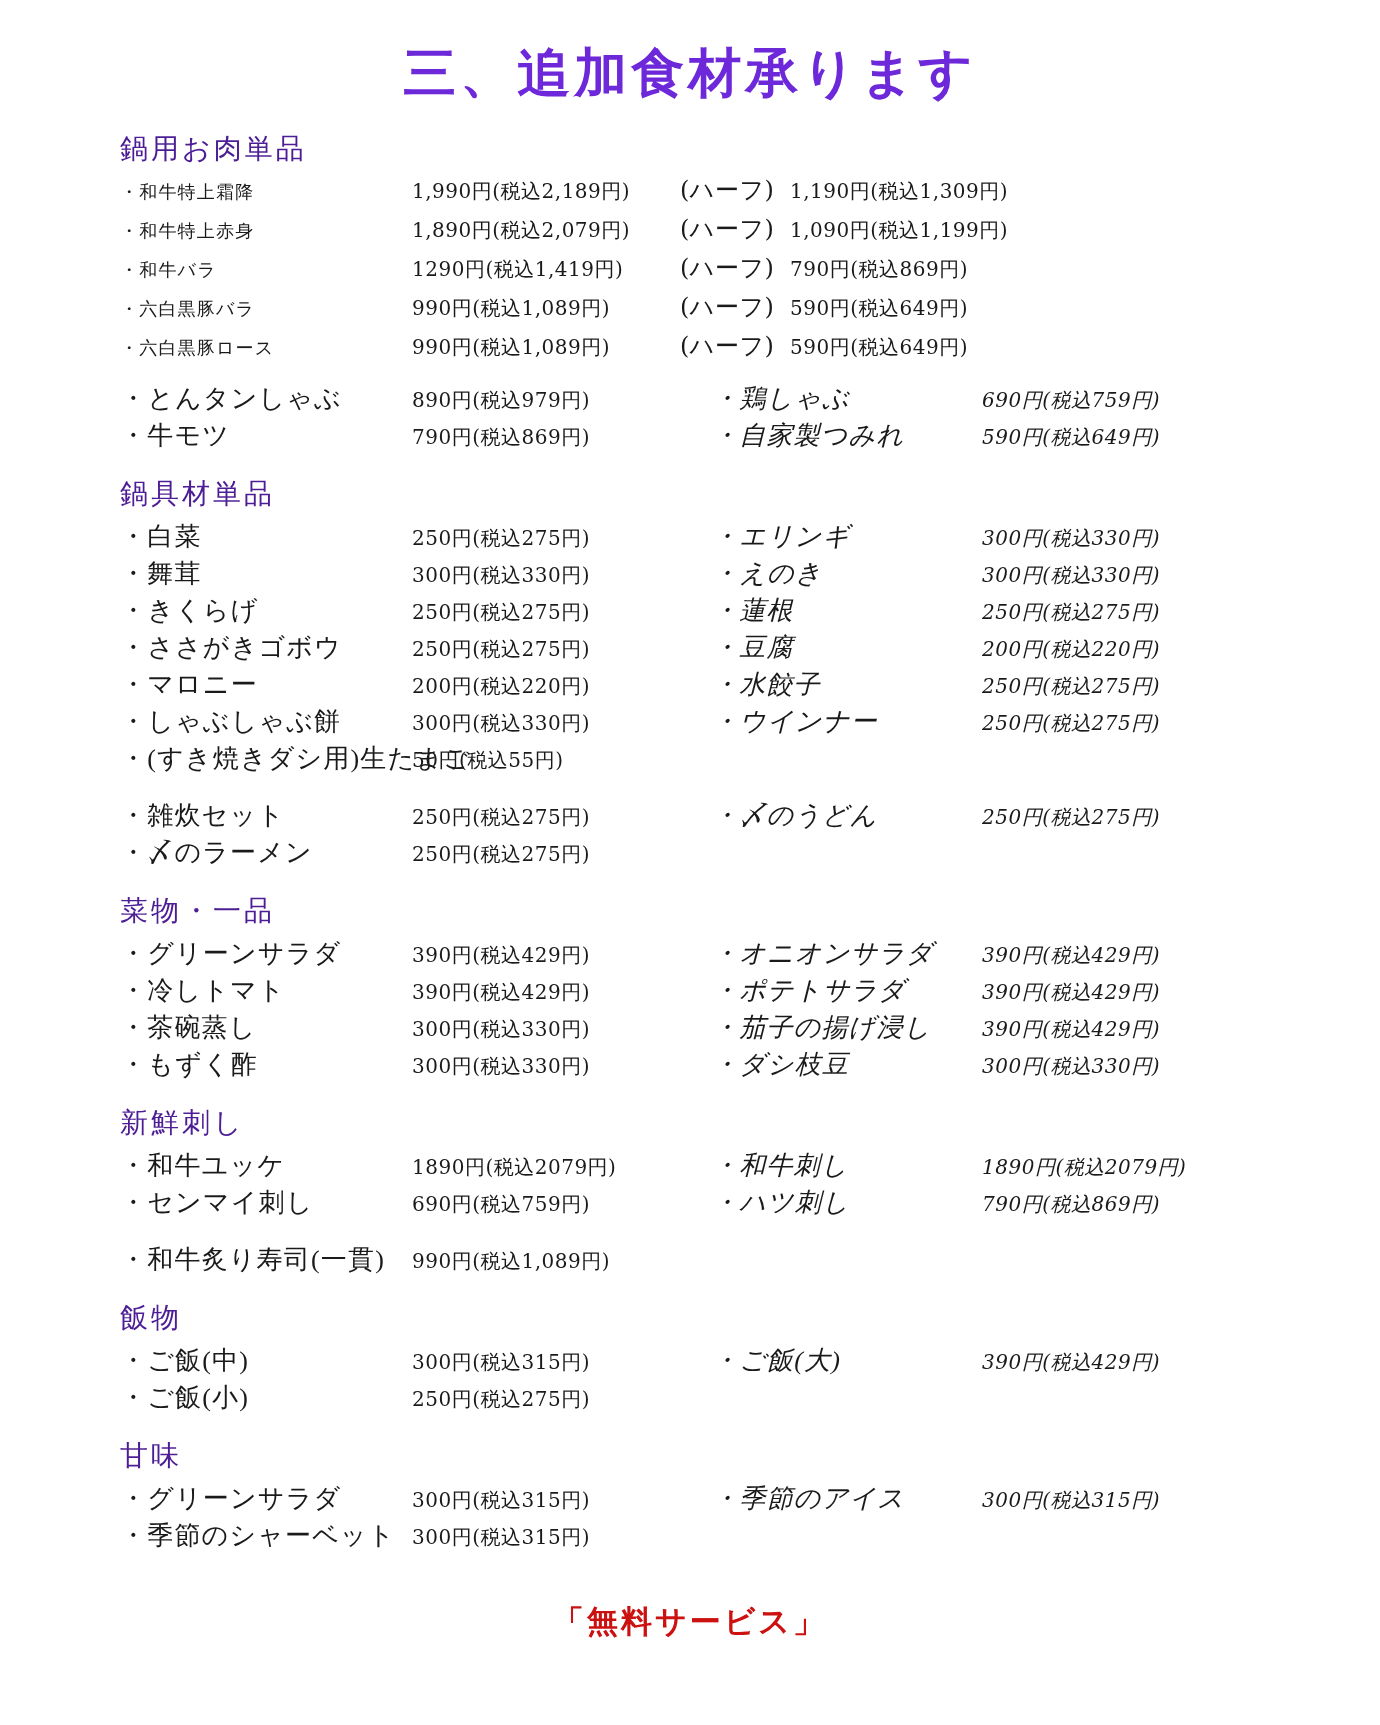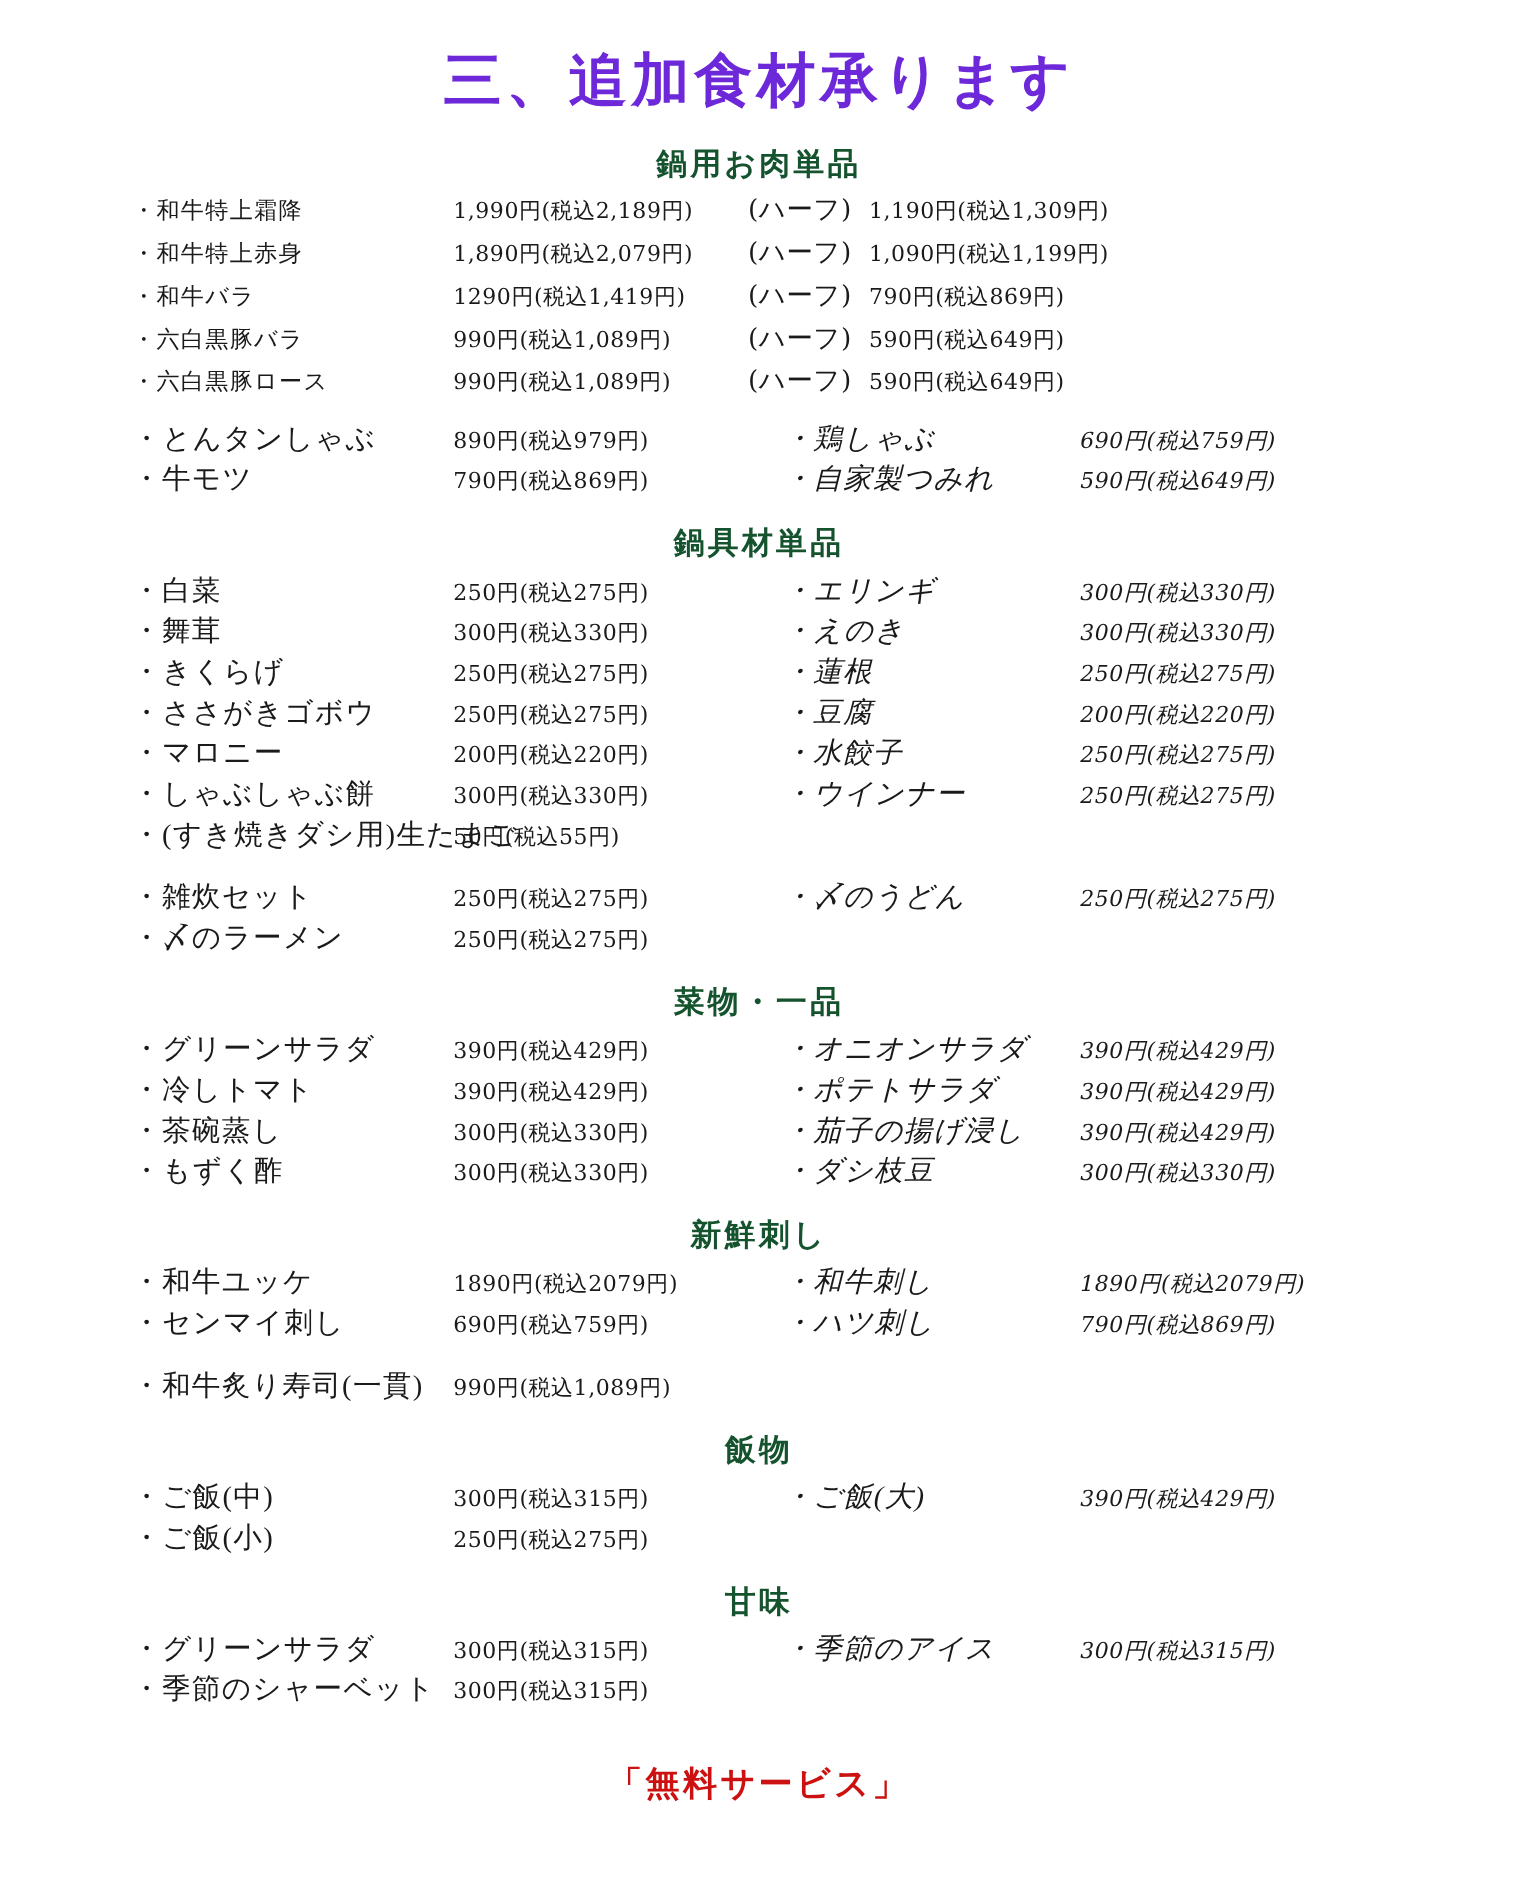--- a/index.html
+++ b/index.html
@@ -29,24 +29,23 @@
     color: #6d28d9;
     font-size: 53px;
     font-weight: bold;
     letter-spacing: 4px;
     padding-top: 38px;
     font-family: "DejaVu Serif", serif;
   }
 
   
   .section-head {
-    text-align: center;
-    color: #14532d;
+    color: #4c1d95;
     font-size: 28px;
-    font-weight: bold;
+    font-weight: normal;
     letter-spacing: 3px;
     margin: 0 0 6px 0;
     font-family: "DejaVu Serif", serif;
   }
 
   .content {
     padding: 20px 120px 0 120px;
     box-sizing: border-box;
   }
 
@@ -81,21 +80,21 @@
     font-size: 20px;
     letter-spacing: 0.5px;
     white-space: nowrap;
     font-family: "DejaVu Serif", serif;
   }
   .col.left .price  { }
   .col.right .price { text-align: right; }
 
   
   .row.meat { min-height: 39px; }
-  .meat .item-name { width: 292px; font-size: 21px; }
+  .meat .item-name { width: 292px; font-size: 18px; }
   .meat .p1 { width: 268px; font-size: 20px; }
   .meat .half-label { width: 110px; font-size: 24px; }
   .meat .p2 { font-size: 20px; }
 
   .spacer-sm { height: 12px; }
   .spacer-md { height: 20px; }
 
   
   .free-title {
     text-align: center;

